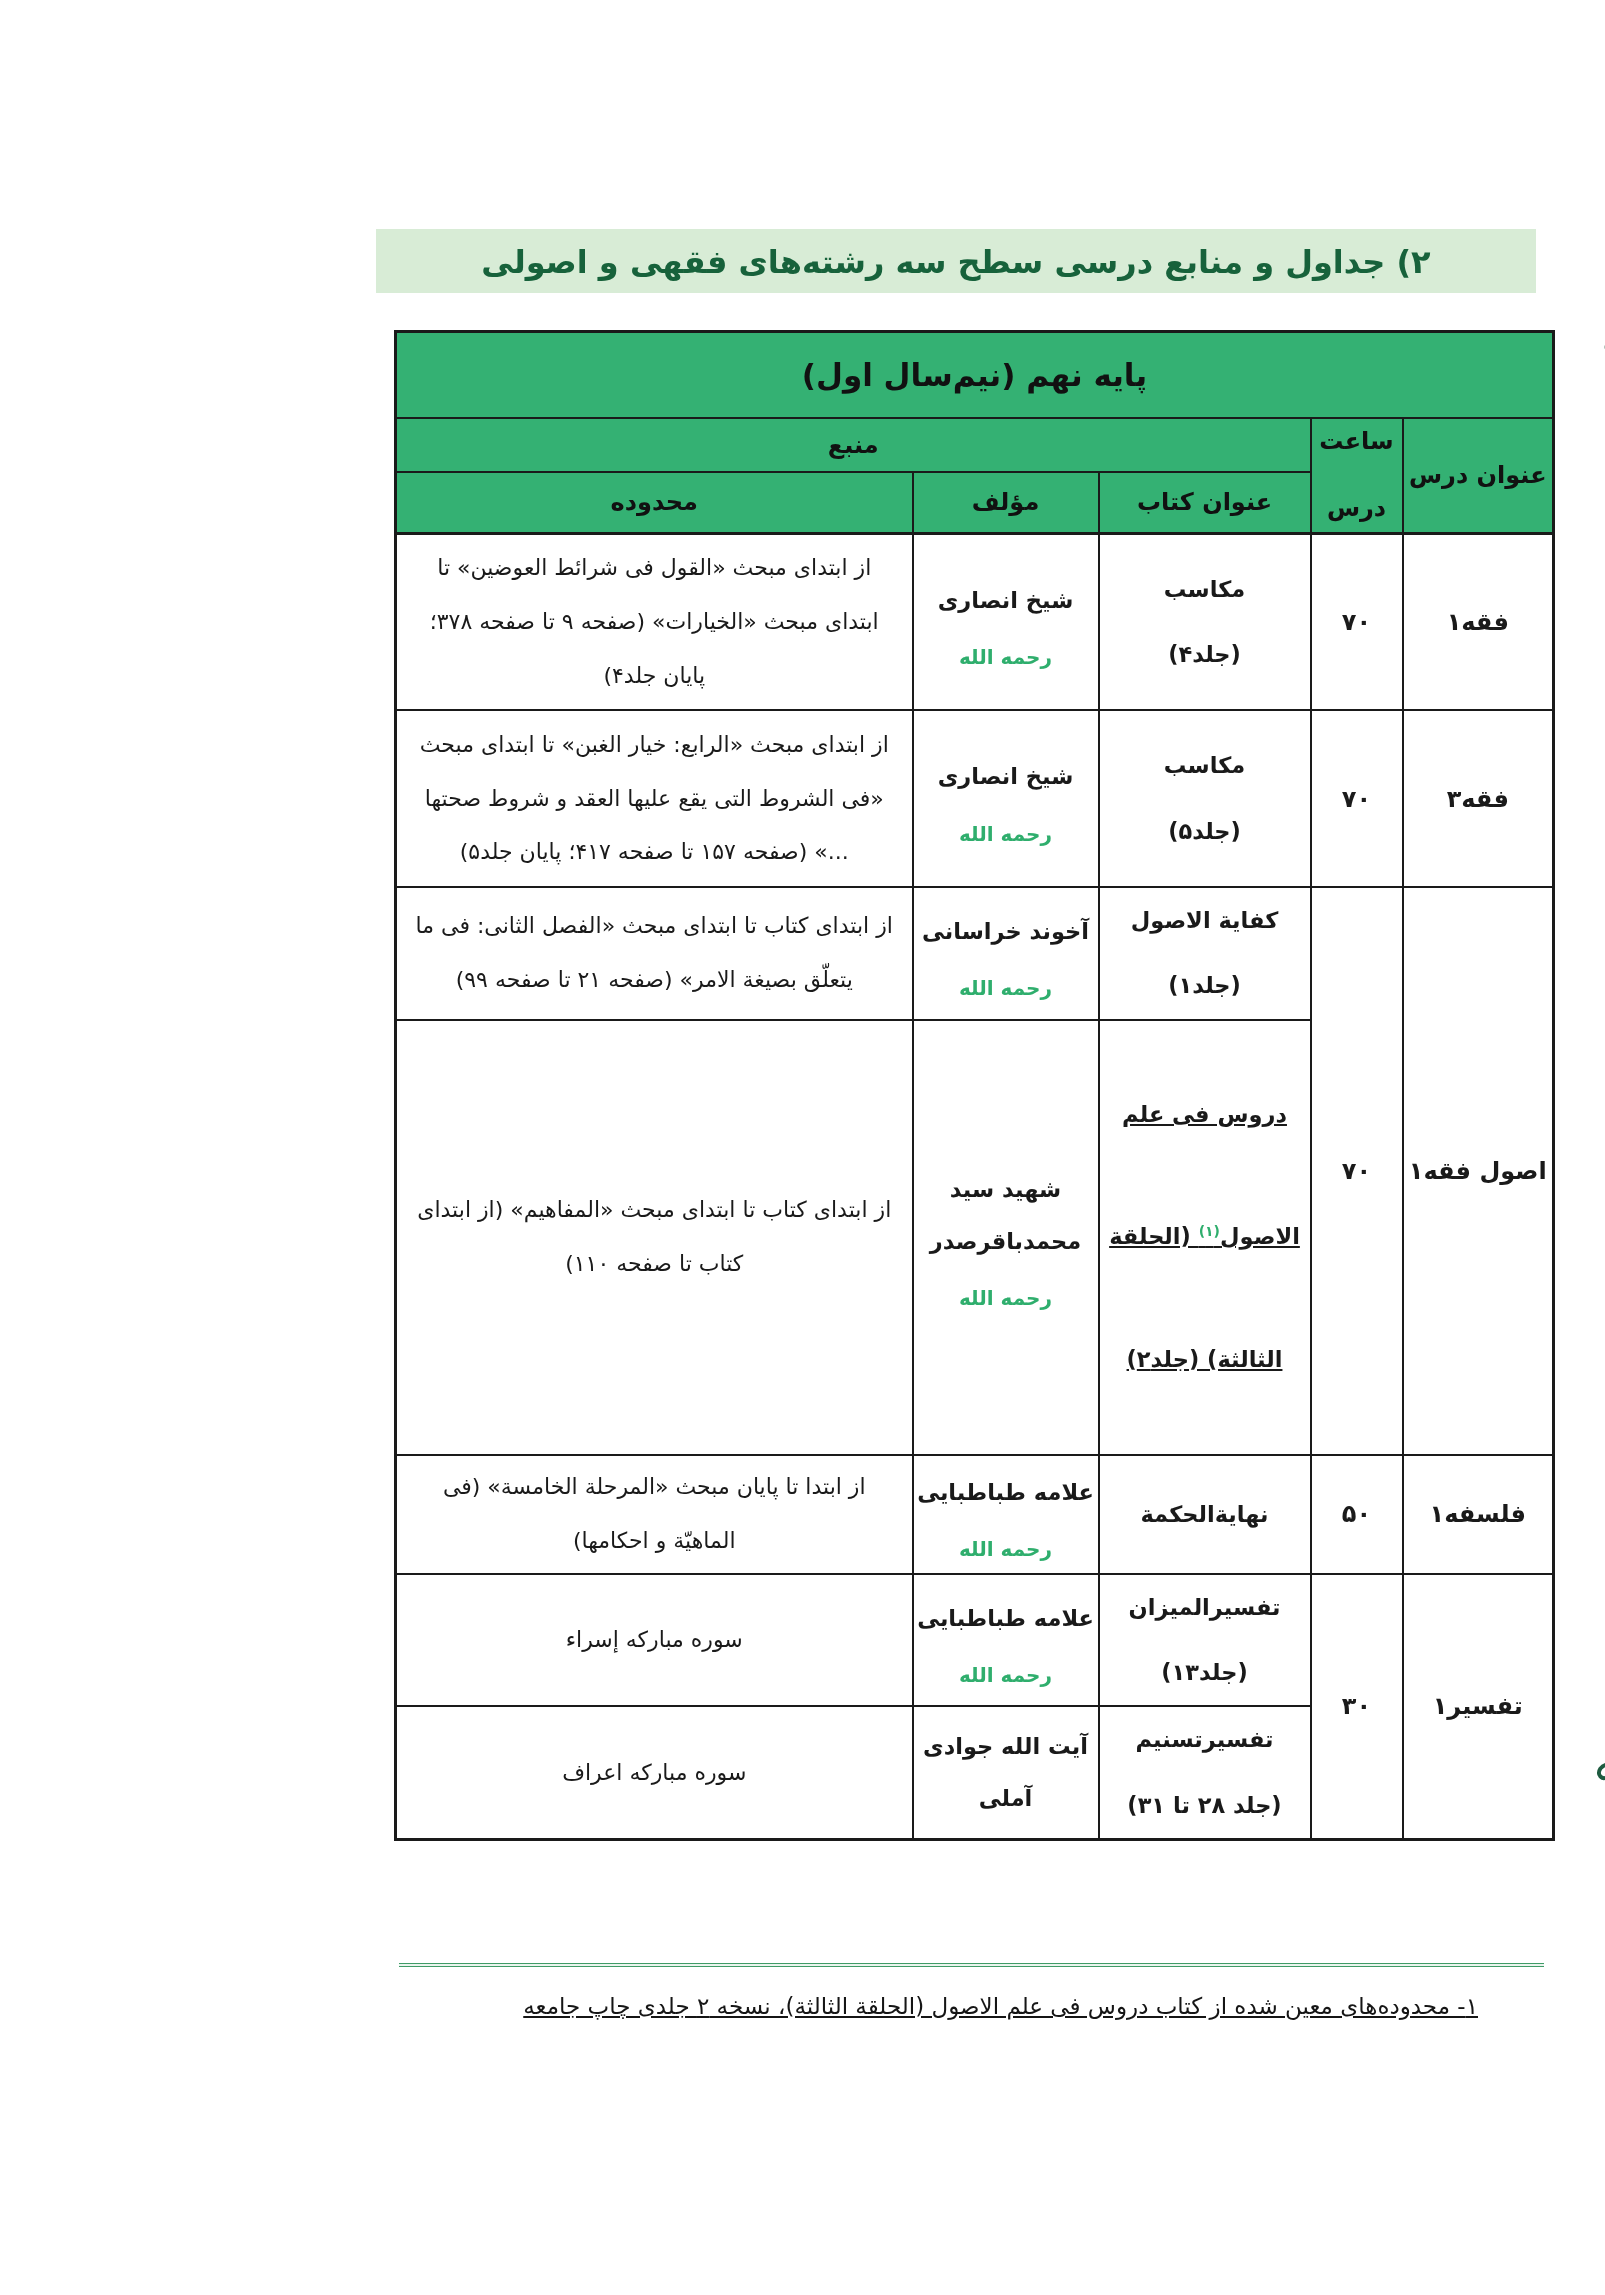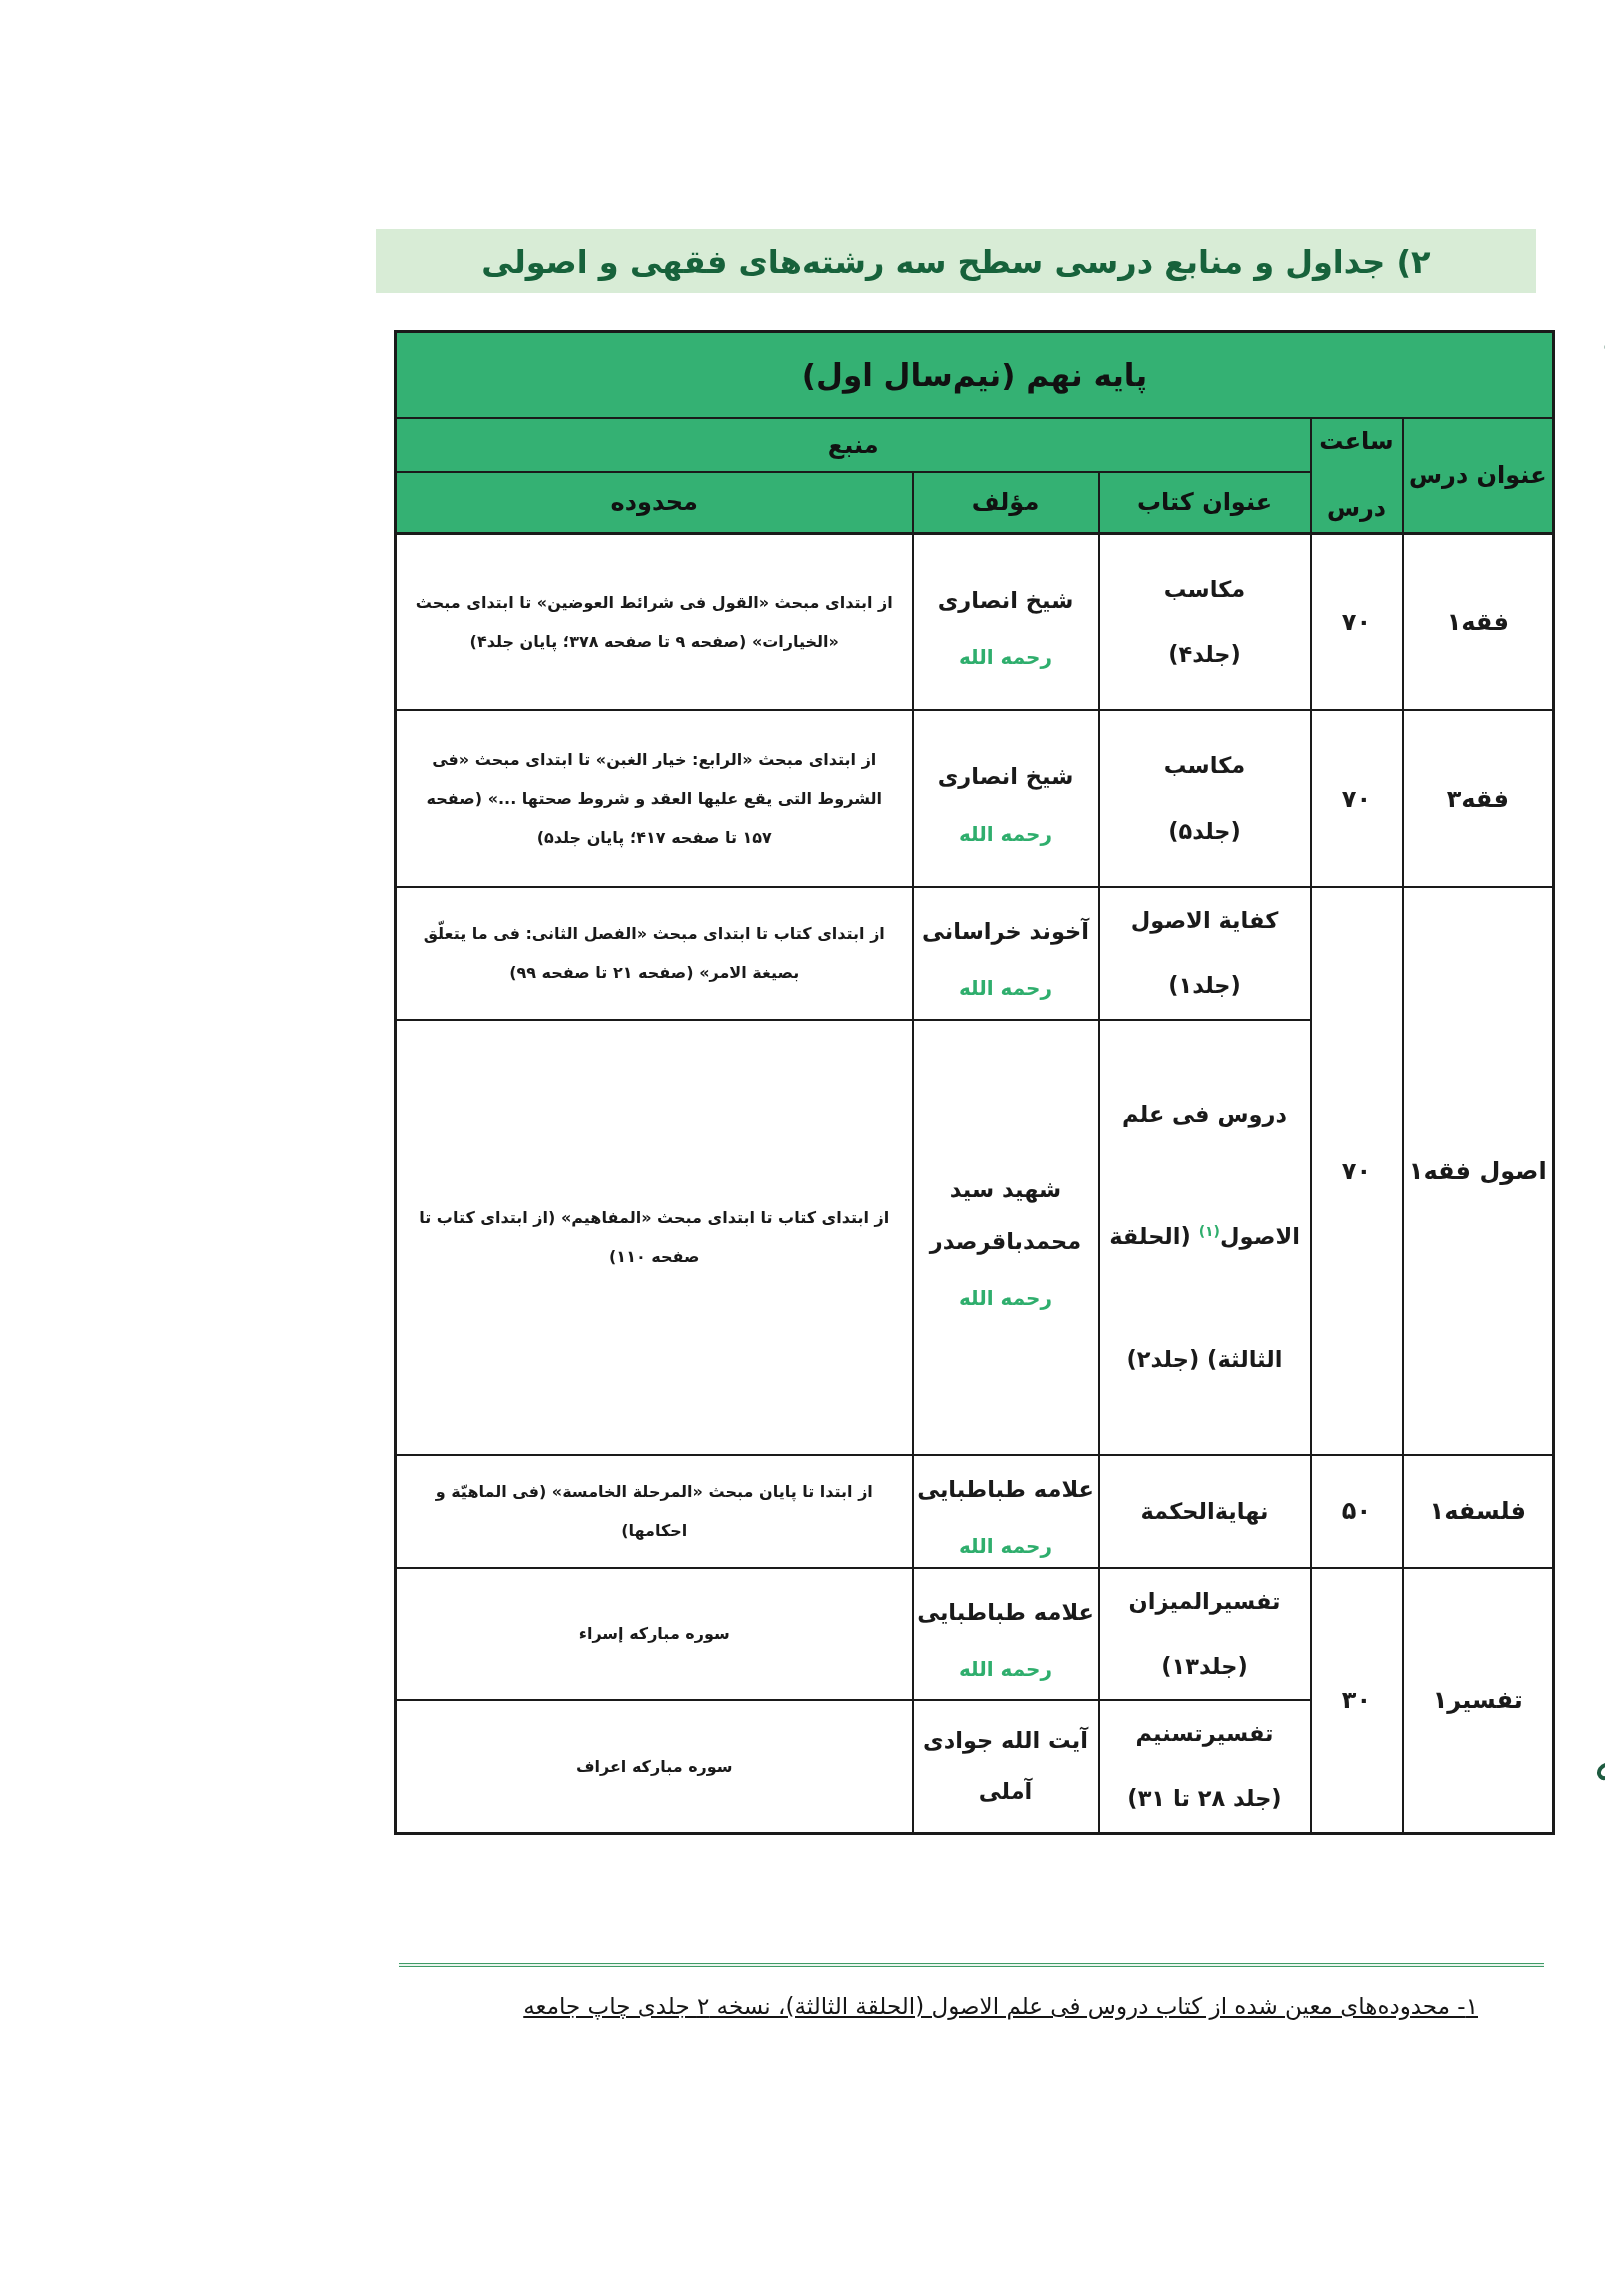--- a/index.html
+++ b/index.html
@@ -44,26 +44,26 @@
   .hoursHead .hw1{margin-bottom:37px;}
   tbody td{border-top:4.7px double var(--table-line);border-bottom:4.7px double var(--table-line);}
   tr.r1,tr.r2{height:177px;}
   tr.r3{height:114px;}
   tr.r4{height:179px;}
   tr.r5{height:113px;}
   tr.r6{height:117px;}
   tr.r7{height:115px;}
   td.lesson,td.hours{font-size:24px;font-weight:bold;}
   td.book{font-size:22.5px;font-weight:bold;line-height:2.9;white-space:pre-line;}
-  td.book .bline{line-height:2.55;}
+  td.book .bline{line-height:2.55;text-decoration:underline;}
   sup.fnref{color:var(--honorific-green);font-size:14px;font-weight:bold;}
   td.author{font-size:22.5px;font-weight:bold;}
   td.author .name{display:block;white-space:pre-line;line-height:2.3;}
   td.author .rhm{display:block;color:var(--honorific-green);font-size:20px;margin-top:18.6px;font-weight:bold;}
-  td.scope{font-size:16px;font-weight:bold;line-height:2.45;padding:4.7px 15.5px;}
+  td.scope{font-size:22px;font-weight:normal;line-height:2.45;padding:4.7px 15.5px;}
   
   .ornament-svg{position:absolute;left:1391px;top:101px;}
   .side-vertical-text{
     position:absolute;left:1226px;top:696px;width:544px;height:40px;
     transform:rotate(-90deg);transform-origin:50% 50%;
     text-align:center;font-size:24px;font-weight:bold;line-height:40px;
     color:var(--accent-dark-green);
   }
   
   .foot-sep{

